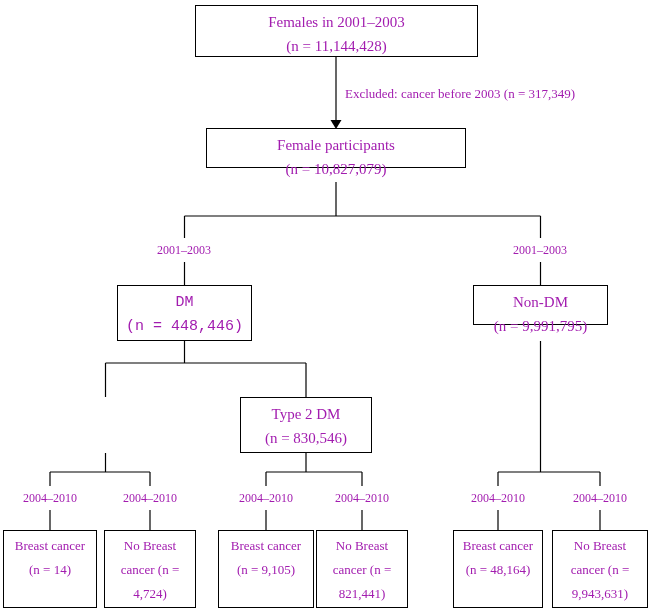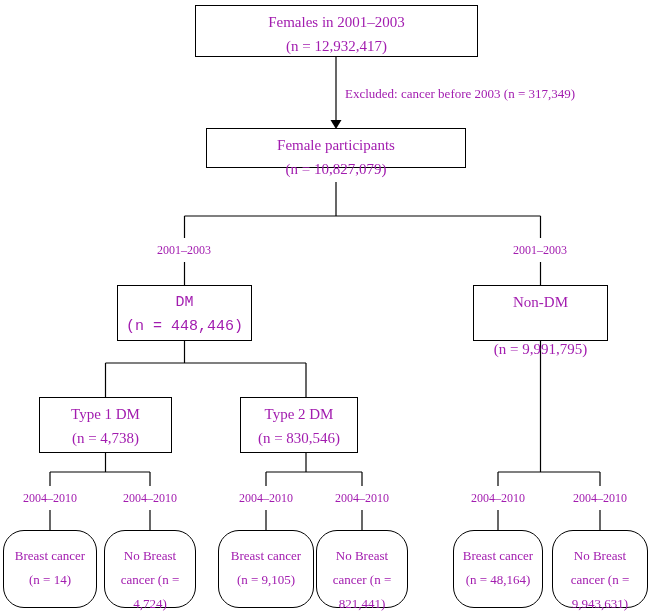--- a/index.html
+++ b/index.html
@@ -19,29 +19,29 @@
     background: #ffffff;
     border: 1.5px solid #000000;
     display: flex;
     flex-direction: column;
     align-items: center;
     justify-content: flex-start;
     text-align: center;
   }
   .main-box { font-size: 15px; padding-top: 8px; }
   .main-box .bl { line-height: 17px; margin-bottom: 7px; }
-  .outcome { font-size: 13px; padding-top: 17px; border-radius: 21px; }
+  .outcome { font-size: 13px; padding-top: 7px; }
   .outcome .bl { line-height: 16px; margin-bottom: 8px; }
 
   .b-top          { left: 195px; top: 5px;   width: 283px; height: 52px; }
   .b-participants { left: 206px; top: 128px; width: 260px; height: 40px; }
   .b-dm           { left: 117px; top: 285px; width: 135px; height: 56px; font-family: Liberation Mono, monospace; }
-  .b-nondm        { left: 473px; top: 285px; width: 135px; height: 56px; gap: 23px; }
+  .b-nondm        { left: 473px; top: 285px; width: 135px; height: 40px; }
   .b-type1        { left: 39px;  top: 397px; width: 133px; height: 56px; }
-  .b-type2        { left: 240px; top: 397px; width: 118px; height: 56px; }
+  .b-type2        { left: 240px; top: 397px; width: 132px; height: 56px; }
   .b-out1 { left: 3px;   top: 530px; width: 94px; height: 78px; }
   .b-out2 { left: 104px; top: 530px; width: 92px; height: 78px; }
   .b-out3 { left: 218px; top: 530px; width: 96px; height: 78px; }
   .b-out4 { left: 316px; top: 530px; width: 92px; height: 78px; }
   .b-out5 { left: 453px; top: 530px; width: 90px; height: 78px; }
   .b-out6 { left: 552px; top: 530px; width: 96px; height: 78px; }
 
   .plabel {
     position: absolute;
     width: 80px;
@@ -109,21 +109,21 @@
       <line x1="498" y1="472" x2="498" y2="486"></line>
       <line x1="600" y1="472" x2="600" y2="486"></line>
       <line x1="498" y1="510" x2="498" y2="530"></line>
       <line x1="600" y1="510" x2="600" y2="530"></line>
     </g>
     <polygon points="330.5,120 341.5,120 336,129" fill="#000000"></polygon>
   </svg>
 
   <div class="box main-box b-top">
     <div class="bl">Females in 2001–2003</div>
-    <div class="bl">(n = 12,932,417)</div>
+    <div class="bl">(n = 11,144,428)</div>
   </div>
 
   <div class="note">Excluded: cancer before 2003 (n = 317,349)</div>
 
   <div class="box main-box b-participants">
     <div class="bl">Female participants</div>
     <div class="bl">(n = 10,827,079)</div>
   </div>
 
   <div class="plabel p-left">2001–2003</div>
@@ -131,24 +131,20 @@
 
   <div class="box main-box b-dm">
     <div class="bl">DM</div>
     <div class="bl">(n = 448,446)</div>
   </div>
   <div class="box main-box b-nondm">
     <div class="bl">Non-DM</div>
     <div class="bl">(n = 9,991,795)</div>
   </div>
 
-  <div class="box main-box b-type1">
-    <div class="bl">Type 1 DM</div>
-    <div class="bl">(n = 4,738)</div>
-  </div>
   <div class="box main-box b-type2">
     <div class="bl">Type 2 DM</div>
     <div class="bl">(n = 830,546)</div>
   </div>
 
   <div class="plabel f1">2004–2010</div>
   <div class="plabel f2">2004–2010</div>
   <div class="plabel f3">2004–2010</div>
   <div class="plabel f4">2004–2010</div>
   <div class="plabel f5">2004–2010</div>

